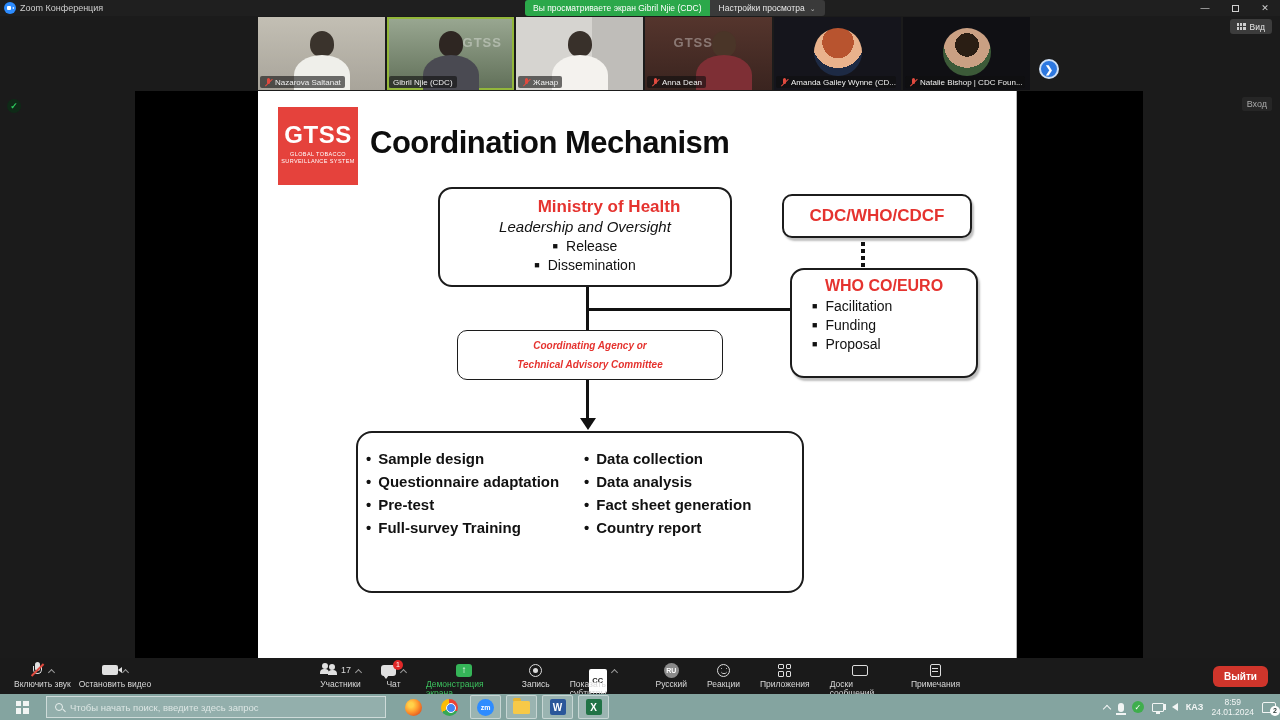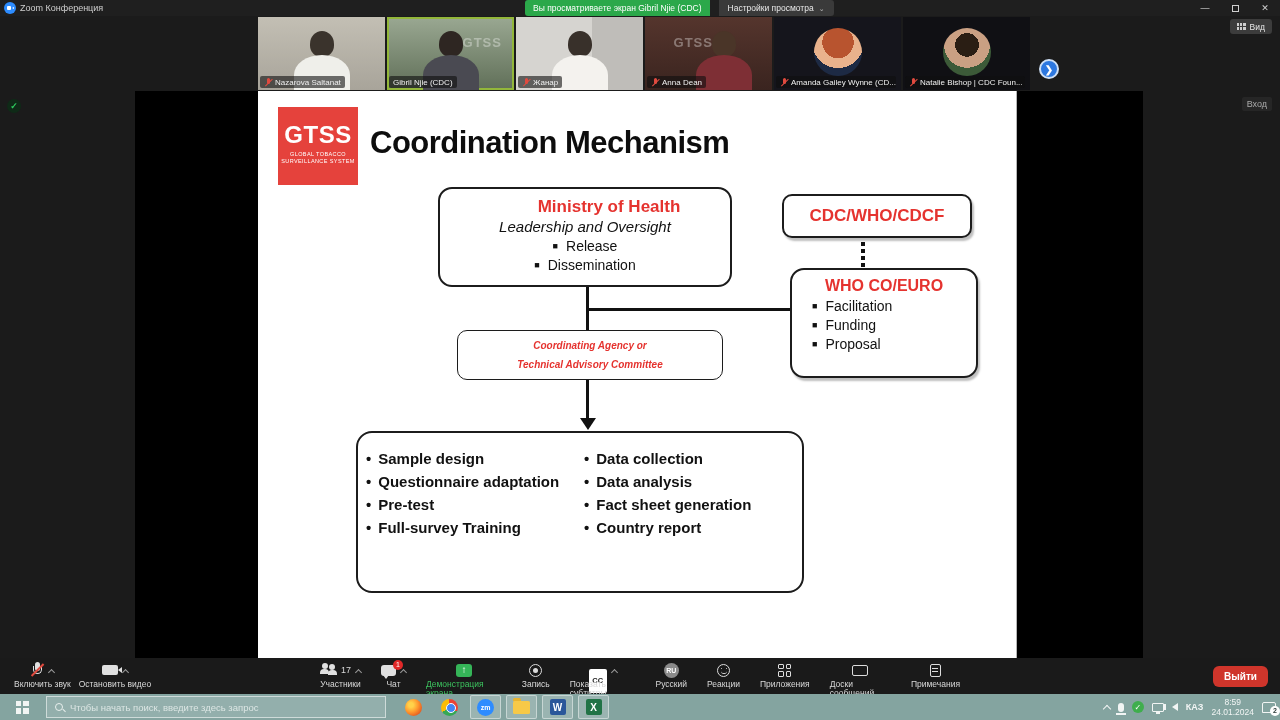--- a/index.html
+++ b/index.html
@@ -9,21 +9,21 @@
   
   #titlebar { position:absolute; left:0; top:0; width:1280px; height:34px;
     background:#1f1f1f; color:#d8d8d8; font-size:9px; }
   .tb-apptitle { position:absolute; left:20px; top:3px; color:#cfcfcf; }
   .zoom-app-icon { position:absolute; left:4px; top:2px; width:12px; height:12px;
     border-radius:50%; background:#2d8cff; }
   .zoom-app-icon::after { content:""; position:absolute; left:3px; top:4px; width:4px; height:4px;
     background:#fff; border-radius:1px; }
   .zoom-app-icon::before { content:""; position:absolute; left:7.5px; top:4.5px;
     border-top:1.5px solid transparent; border-bottom:1.5px solid transparent; border-right:2.5px solid #fff; }
-  .view-banner { position:absolute; left:525px; top:0; height:16px; display:flex;gap:9px; }
+  .view-banner { position:absolute; left:525px; top:0; height:16px; display:flex; }
   .banner-green { background:#2ba84a; color:#fff; padding:3px 8px 0 8px; font-size:8.5px;
     border-radius:3px 0 0 3px; white-space:nowrap; }
   .banner-dark { background:#3a3a3a; color:#e8e8e8; padding:3px 9px 0 9px; font-size:8.5px;
     border-radius:0 3px 3px 0; white-space:nowrap; }
   .banner-dark .carev { color:#bbb; margin-left:5px; font-size:7px; }
   .win-controls { position:absolute; right:0; top:0; height:16px; display:flex; }
   .win-btn { width:30px; height:16px; display:flex; align-items:center; justify-content:center;
     color:#cfcfcf; font-size:9px; }
   .win-max-glyph { width:7px; height:7px; border:1px solid #cfcfcf; }
 

